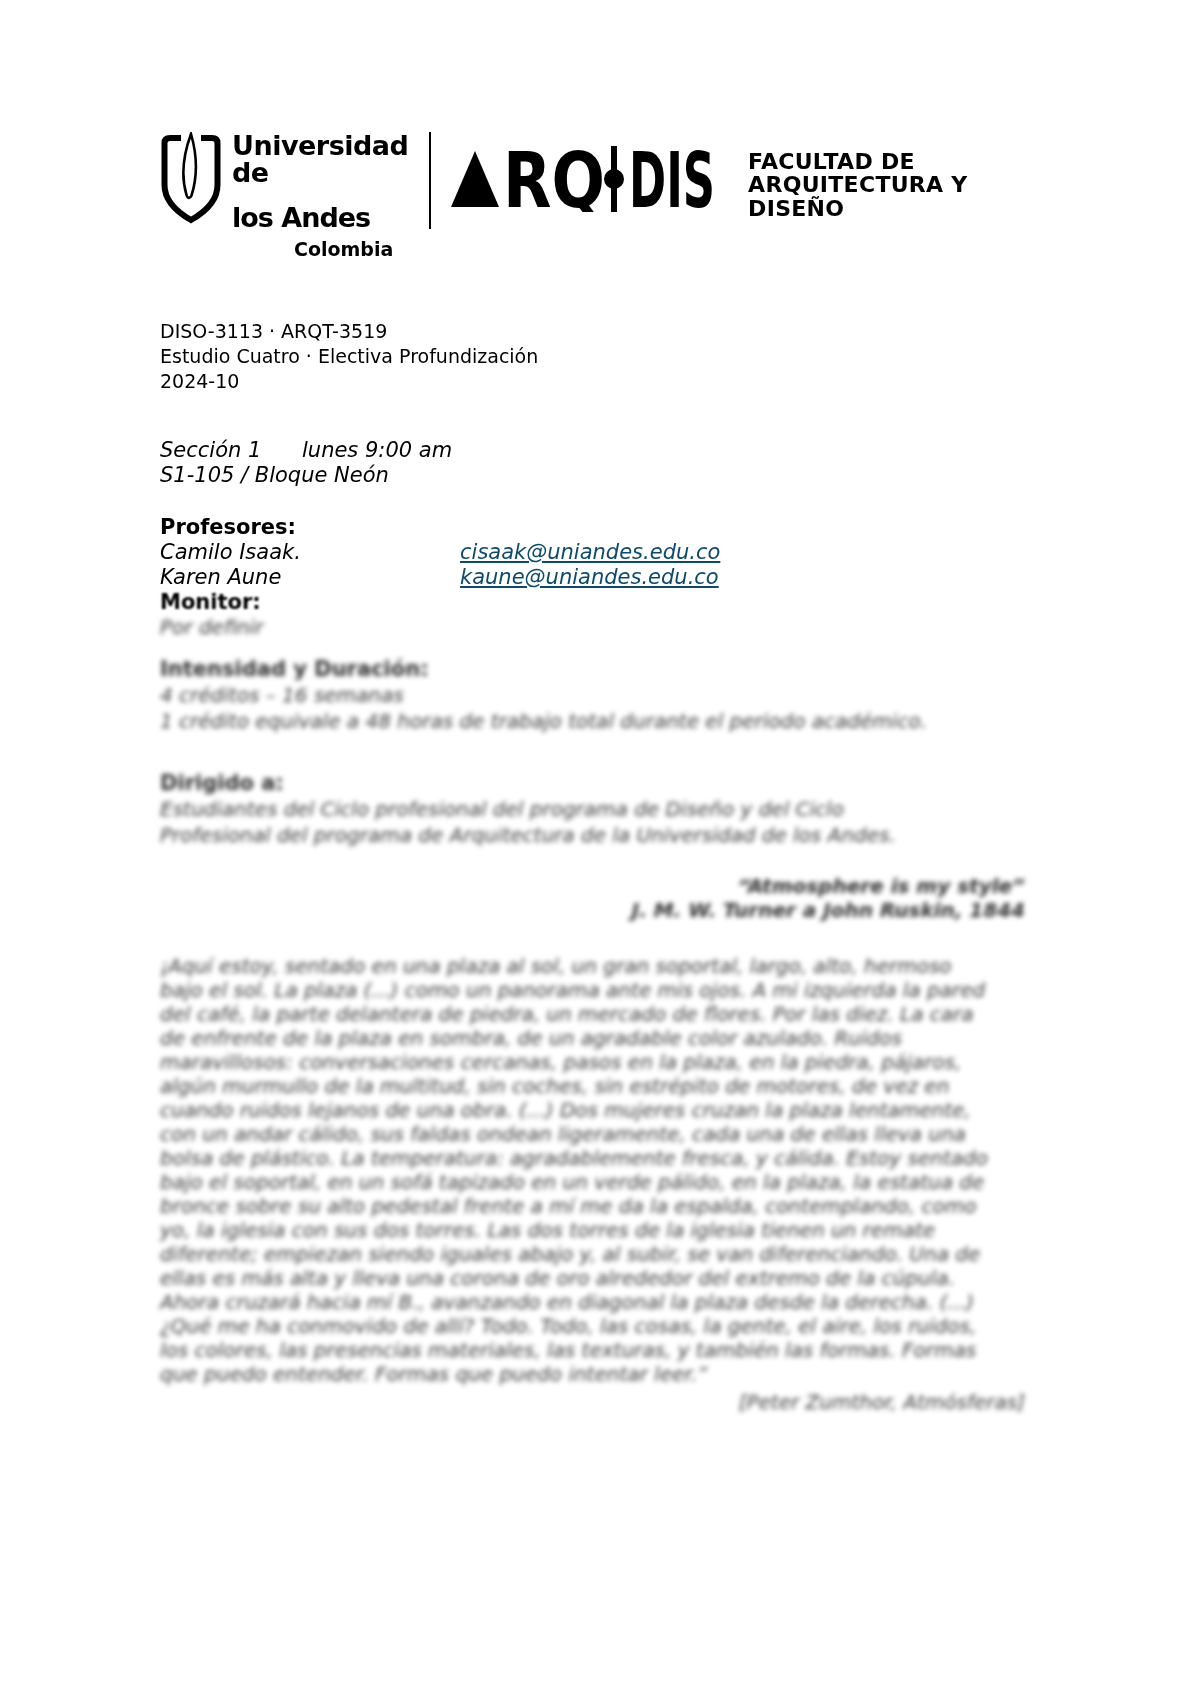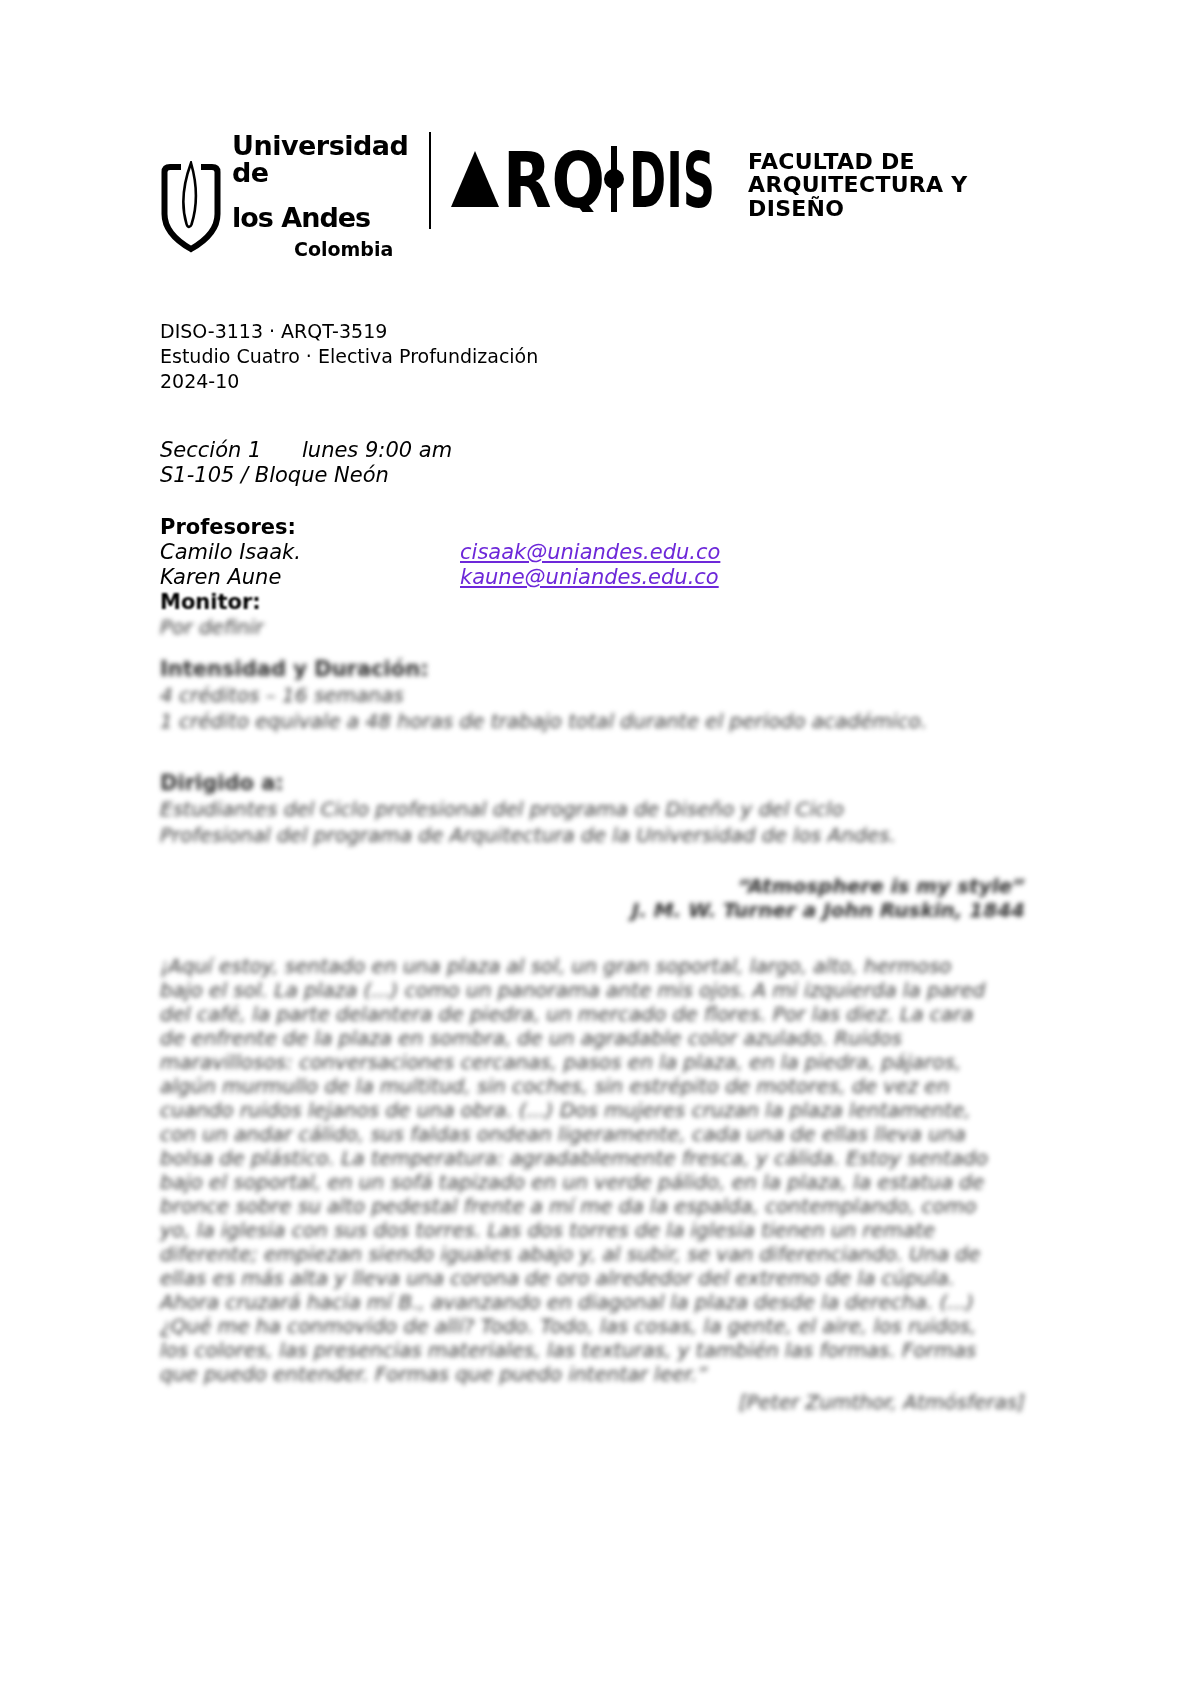--- a/index.html
+++ b/index.html
@@ -8,21 +8,21 @@
     width: 1190px; height: 1684px;
     font-family: "DejaVu Sans", "Liberation Sans", sans-serif;
     color: #000;
     position: relative;
     overflow: hidden;
   }
   .page { position: absolute; left: 160px; top: 0; width: 865px; }
 
   
   .doc-header { margin-top: 132px; display: flex; align-items: flex-start; }
-  .uniandes { display: flex; align-items: flex-end; }
+  .uniandes { display: flex; align-items: flex-start; }
   .uniandes-text { margin-left: 10px; line-height: 1; }
   .uniandes-l1 { font-size: 27px; font-weight: 600; letter-spacing: -0.5px; }
   .uniandes-l2 { font-size: 27px; font-weight: 700; letter-spacing: -1px; margin-top: 18px; }
   .uniandes-l3 { font-size: 19px; font-weight: 600; margin-top: 9px; margin-left: 62px; }
   .logo-divider { width: 2px; height: 97px; background: #000; margin: 0 20px 0 18px; }
   .arqdis { margin-top: 14px; }
   .faculty-name { margin-top: 18px; margin-left: 32px; font-weight: 800; font-size: 22px; line-height: 1.06; letter-spacing: 0.3px; }
 
   
   .course-block { margin-top: 60px; }
@@ -32,21 +32,21 @@
   
   .section-heading { font-size: 21px; font-weight: 700; line-height: 25px; }
   .val-line { font-size: 21px; line-height: 25px; font-style: italic; }
 
   .schedule { margin-top: 44px; }
   .sched-col1 { display: inline-block; width: 142px; }
 
   .staff { margin-top: 27px; }
   .prof-row { font-size: 21px; line-height: 25px; font-style: italic; display: flex; }
   .prof-name { width: 300px; }
-  .prof-email a { color: #6d28d9; text-decoration: underline; }
+  .prof-email a { color: #0c4a6e; text-decoration: underline; }
 
   
   .blur-soft { filter: blur(1.1px); }
   .blur-med  { filter: blur(2.5px) contrast(0.95); color: #2a2a2a; }
   .blur-hard { filter: blur(2.8px) contrast(0.92); color: #333; }
 
   .monitor-name { font-size: 20px; line-height: 24px; font-style: italic; }
 
   .intensity { margin-top: 17px; }
   .intensity .section-heading, .audience .section-heading { line-height: 26px; }

